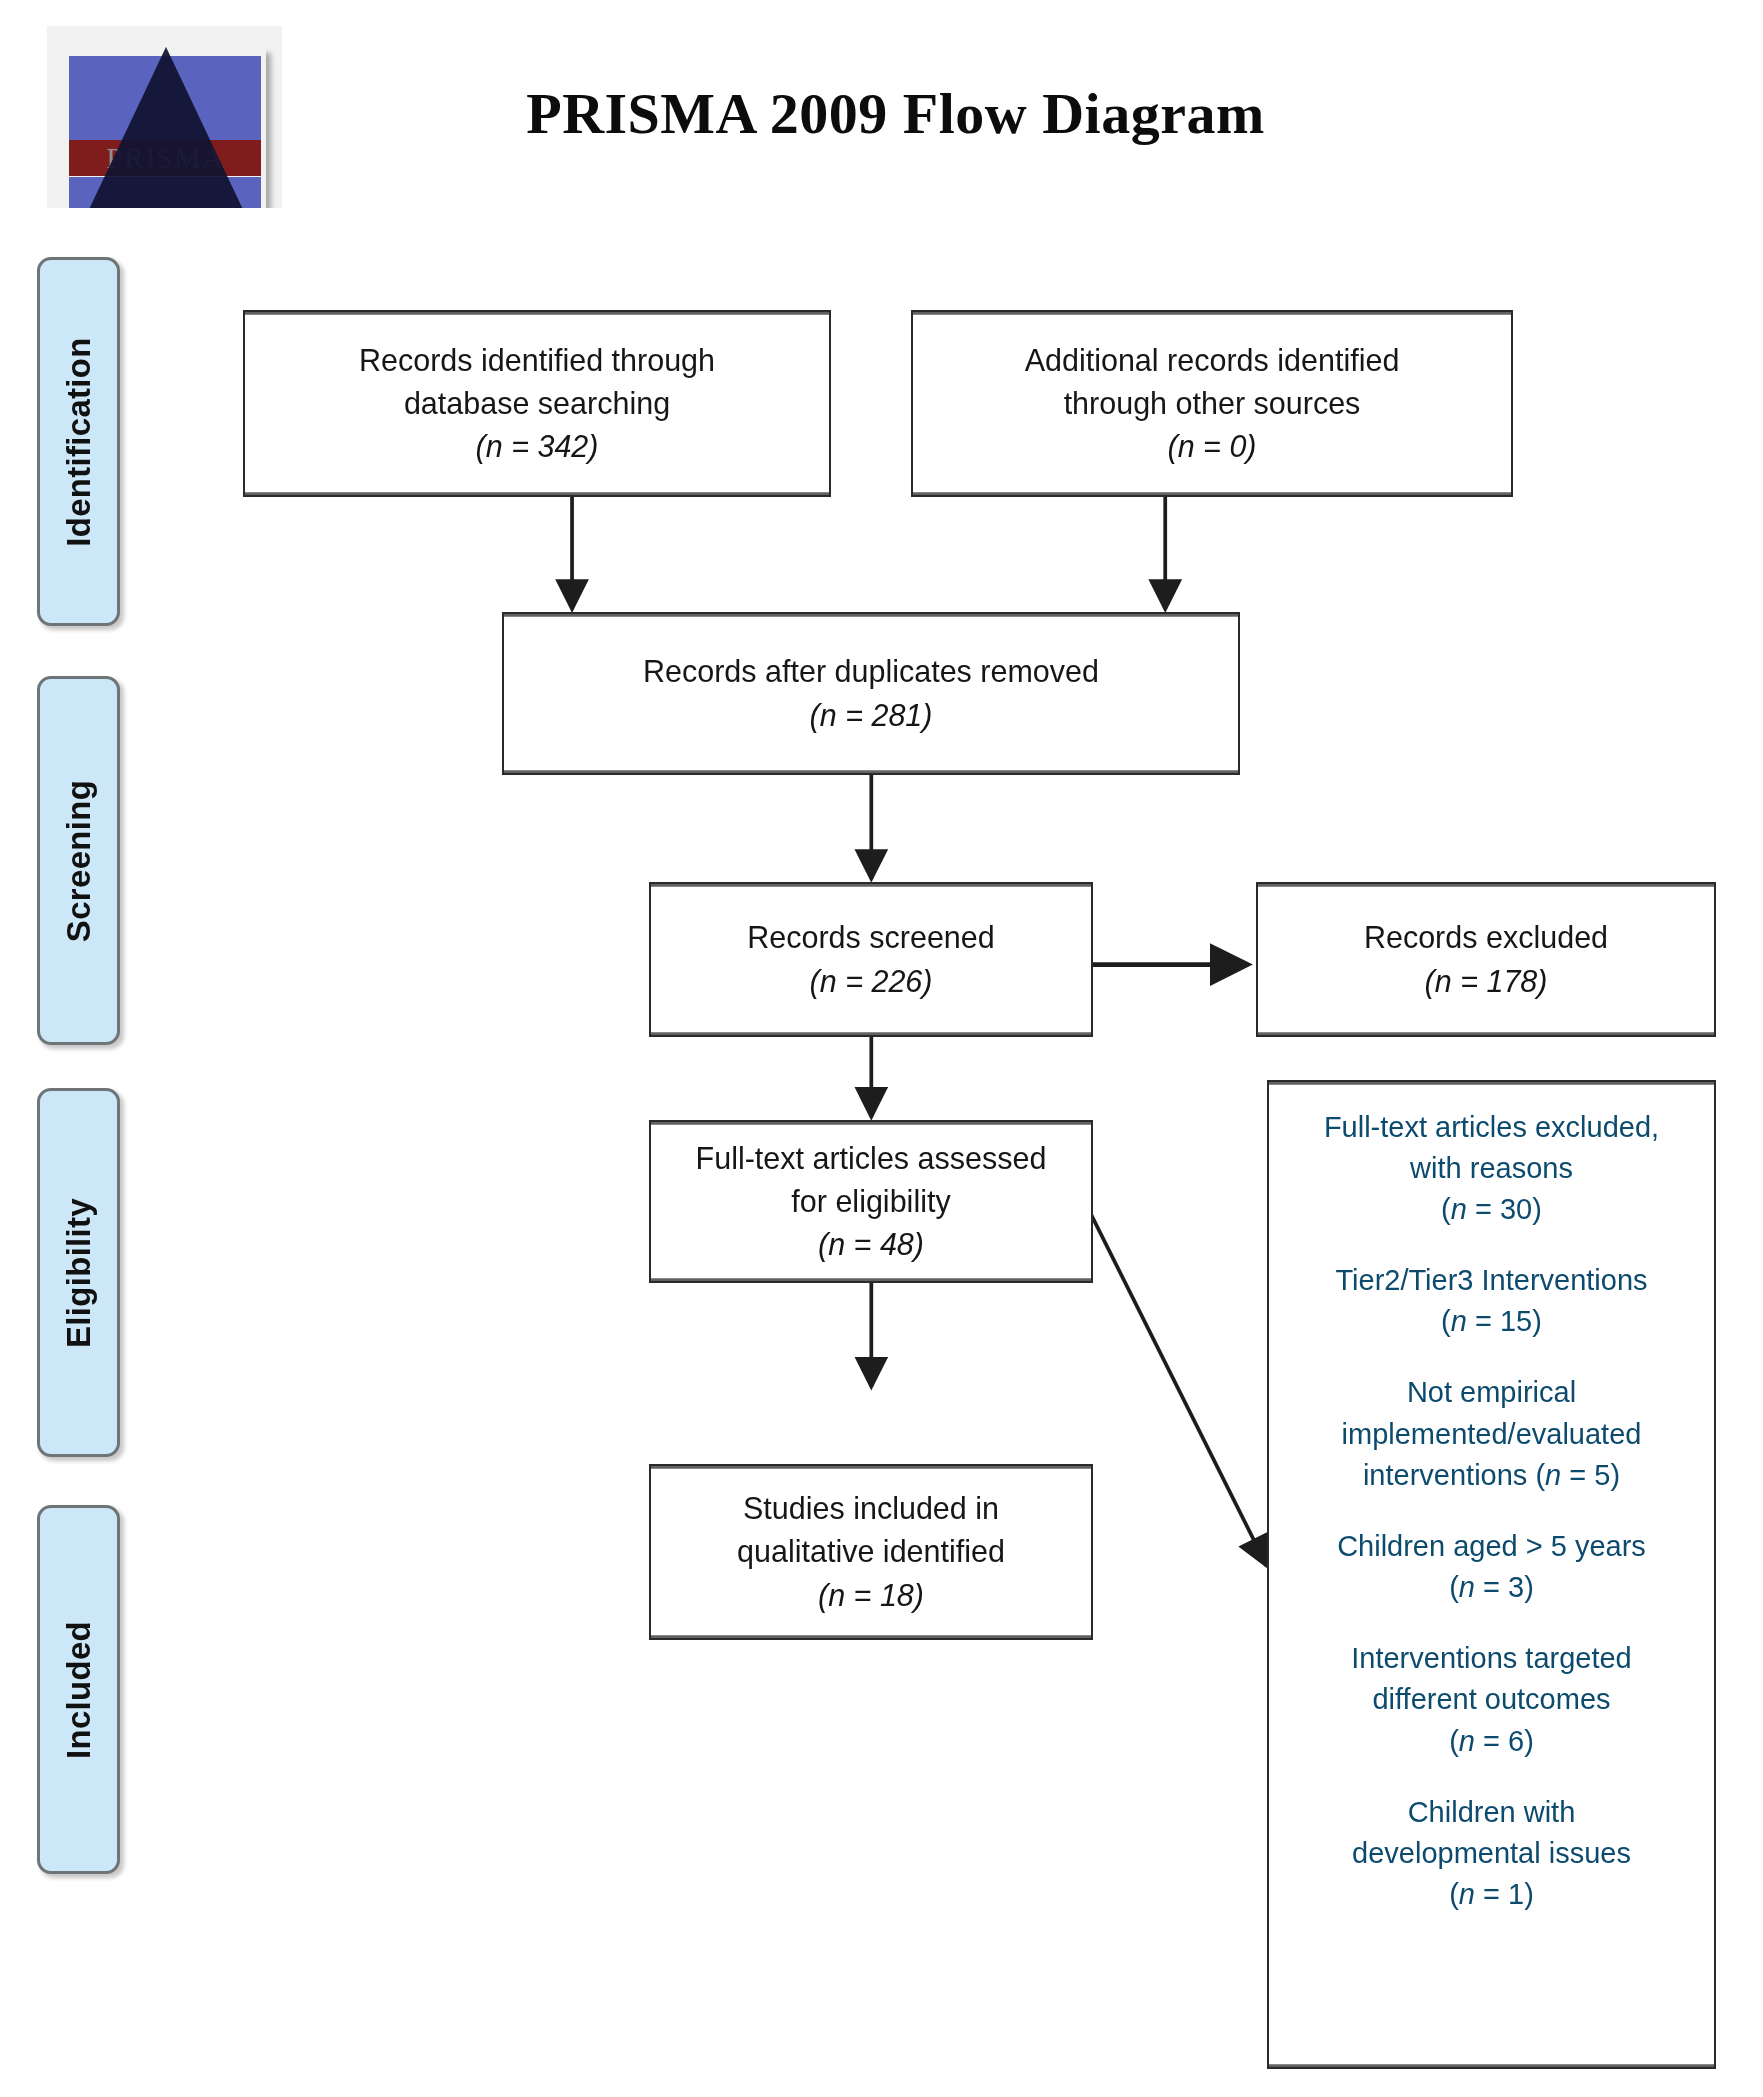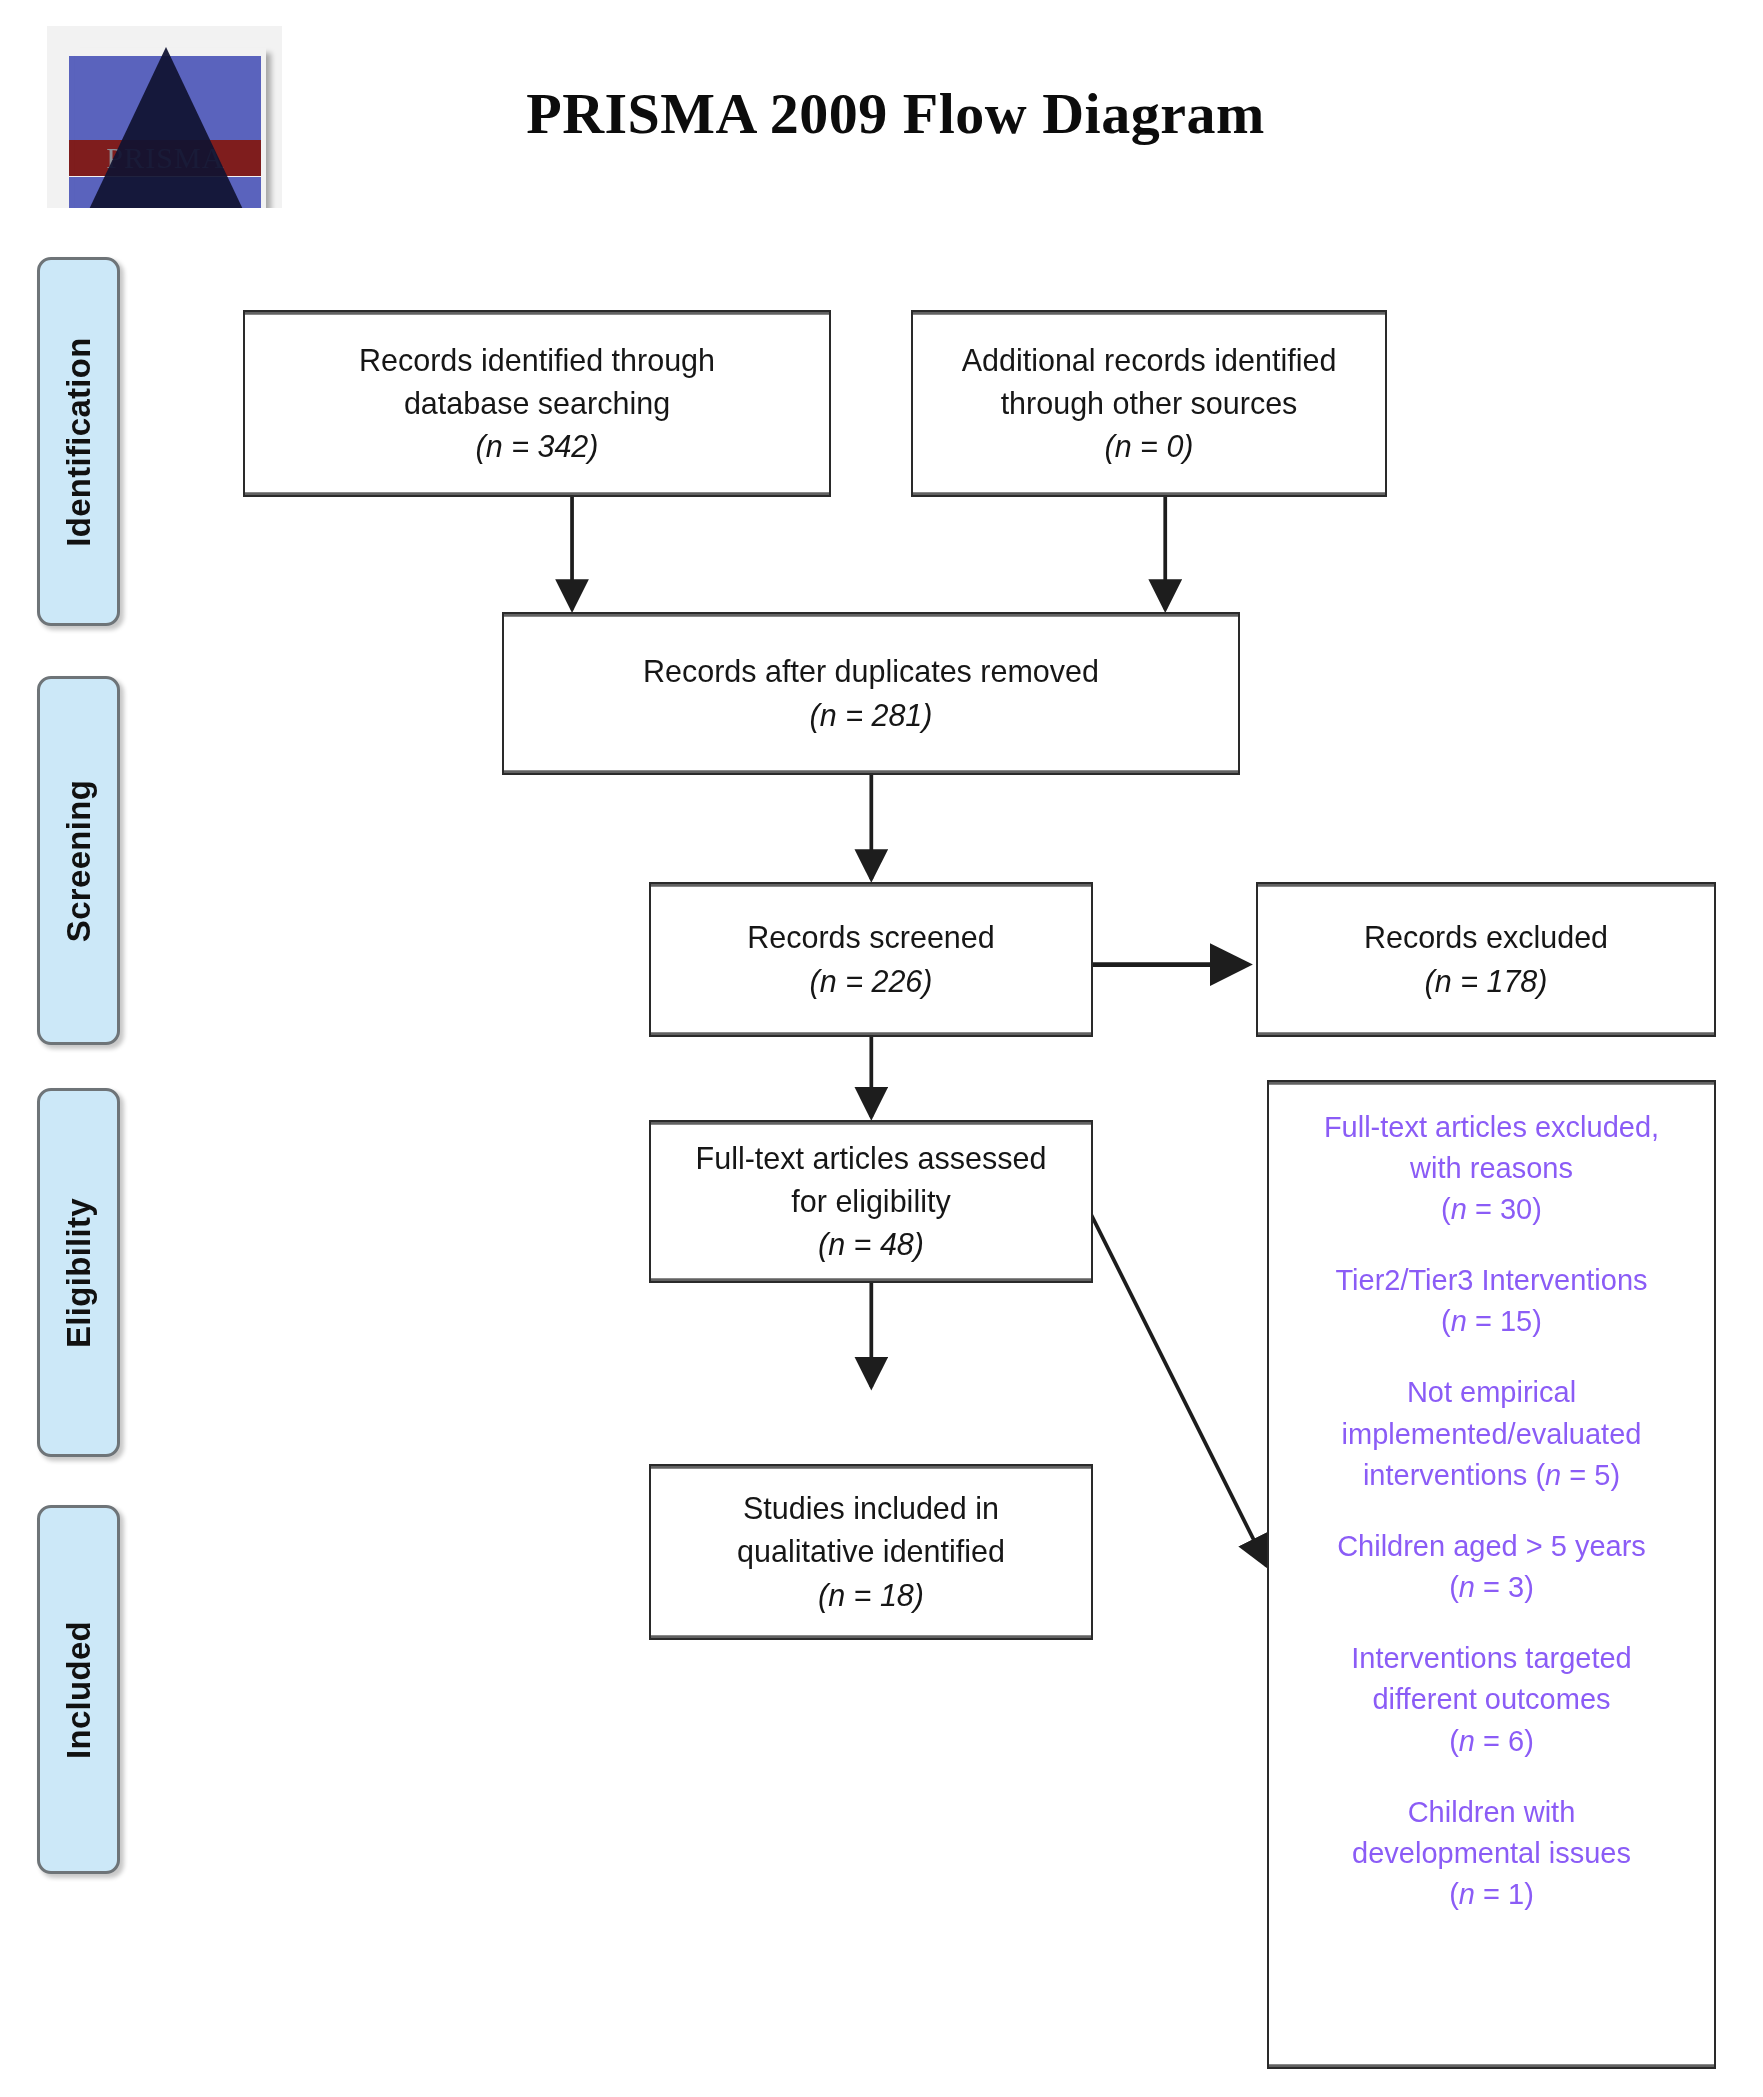--- a/index.html
+++ b/index.html
@@ -132,21 +132,21 @@
     text-align: center;
     padding: 24.6px 18px;
     box-shadow: 0 2.7px 0 0 rgba(70,70,70,0.85) inset,
                 0 -2.7px 0 0 rgba(70,70,70,0.85) inset;
   }
   .reason-item {
     width: 100%;
     text-align: center;
     font-size: 29px;
     line-height: 1.42;
-    color: #8b5cf6;
+    color: #0c4a6e;
     margin-bottom: 30px;
   }
   .reason-item:last-child { margin-bottom: 0; }
 
   
   #wires { position: absolute; left: 0; top: 0; width: 1764px; height: 2097px; pointer-events: none; }
 </style>
 </head>
 <body>
 
@@ -196,21 +196,21 @@
 
     <path d="M2040,2270 L2370,2930" stroke="#1d1d1d" stroke-width="7" fill="none" marker-end="url(#ah)"></path>
   </svg>
 
   <div class="fbox" style="left:243px; top:310px; width:588px; height:187px;">
     <div class="line">Records identified through</div>
     <div class="line">database searching</div>
     <div class="line nval">(<i>n</i> = 342)</div>
   </div>
 
-  <div class="fbox" style="left:911px; top:310px; width:476px; height:187px;">
+  <div class="fbox" style="left:911px; top:310px; width:602px; height:187px;">
     <div class="line">Additional records identified</div>
     <div class="line">through other sources</div>
     <div class="line nval">(<i>n</i> = 0)</div>
   </div>
 
   <div class="fbox" style="left:502px; top:612px; width:738px; height:163px;">
     <div class="line">Records after duplicates removed</div>
     <div class="line nval">(<i>n</i> = 281)</div>
   </div>
 

